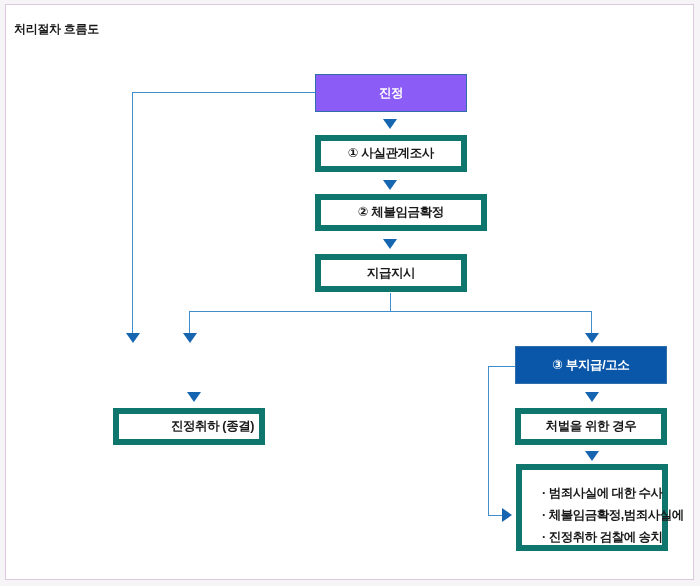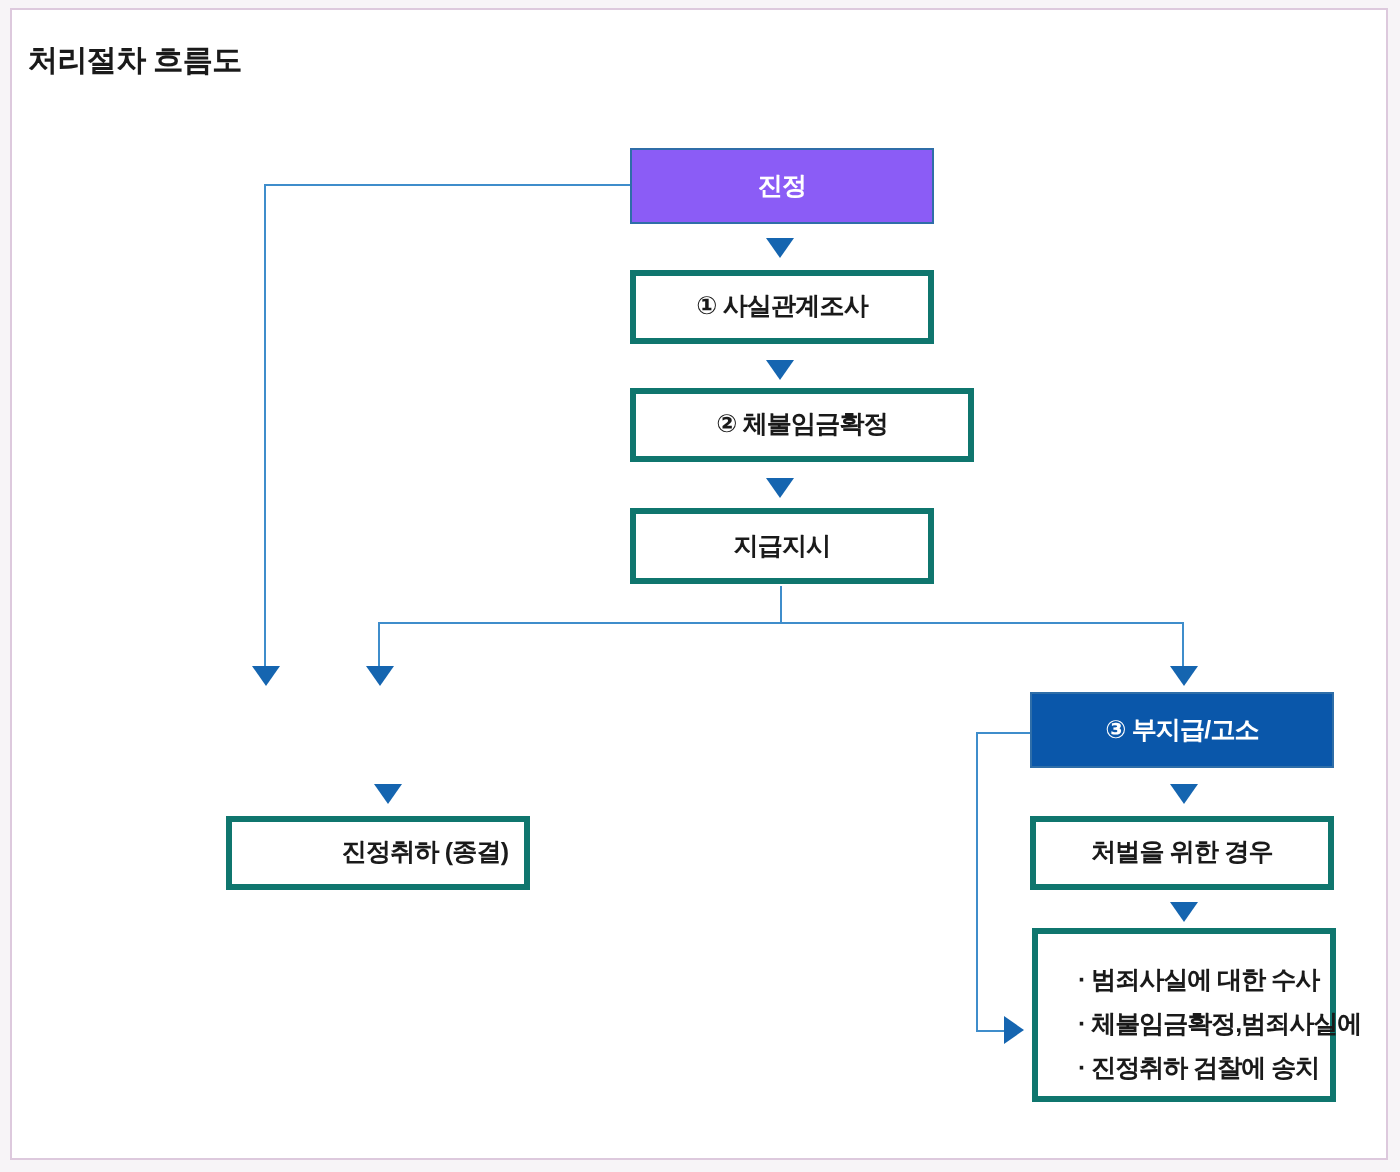--- a/index.html
+++ b/index.html
@@ -20,21 +20,21 @@
     width: 689px;
     height: 576px;
     background: #ffffff;
     border: 1px solid #ddc9dd;
     box-sizing: border-box;
   }
   #title {
     position: absolute;
     left: 8px;
     top: 16px;
-    font-size: 15px;
+    font-size: 12px;
     font-weight: bold;
     color: #1a1a1a;
     letter-spacing: -0.3px;
     white-space: nowrap;
   }
   #canvas {
     position: absolute;
     left: 0;
     top: 0;
     width: 689px;
@@ -58,21 +58,21 @@
     border: 1px solid #2f6ea8;
     color: #ffffff;
   }
   .node.blue {
     background: #0a57aa;
     border: 1px solid #2f6ea8;
     color: #ffffff;
   }
   .node.plain {
     background: #ffffff;
-    border: 3px solid #0f766e;
+    border: 6px solid #0f766e;
     color: #1a1a1a;
     font-weight: bold;
   }
   .node.list {
     display: block;
     padding: 12px 12px 0 20px;
     text-align: left;
   }
   .node.list .li {
     font-size: 12.5px;

